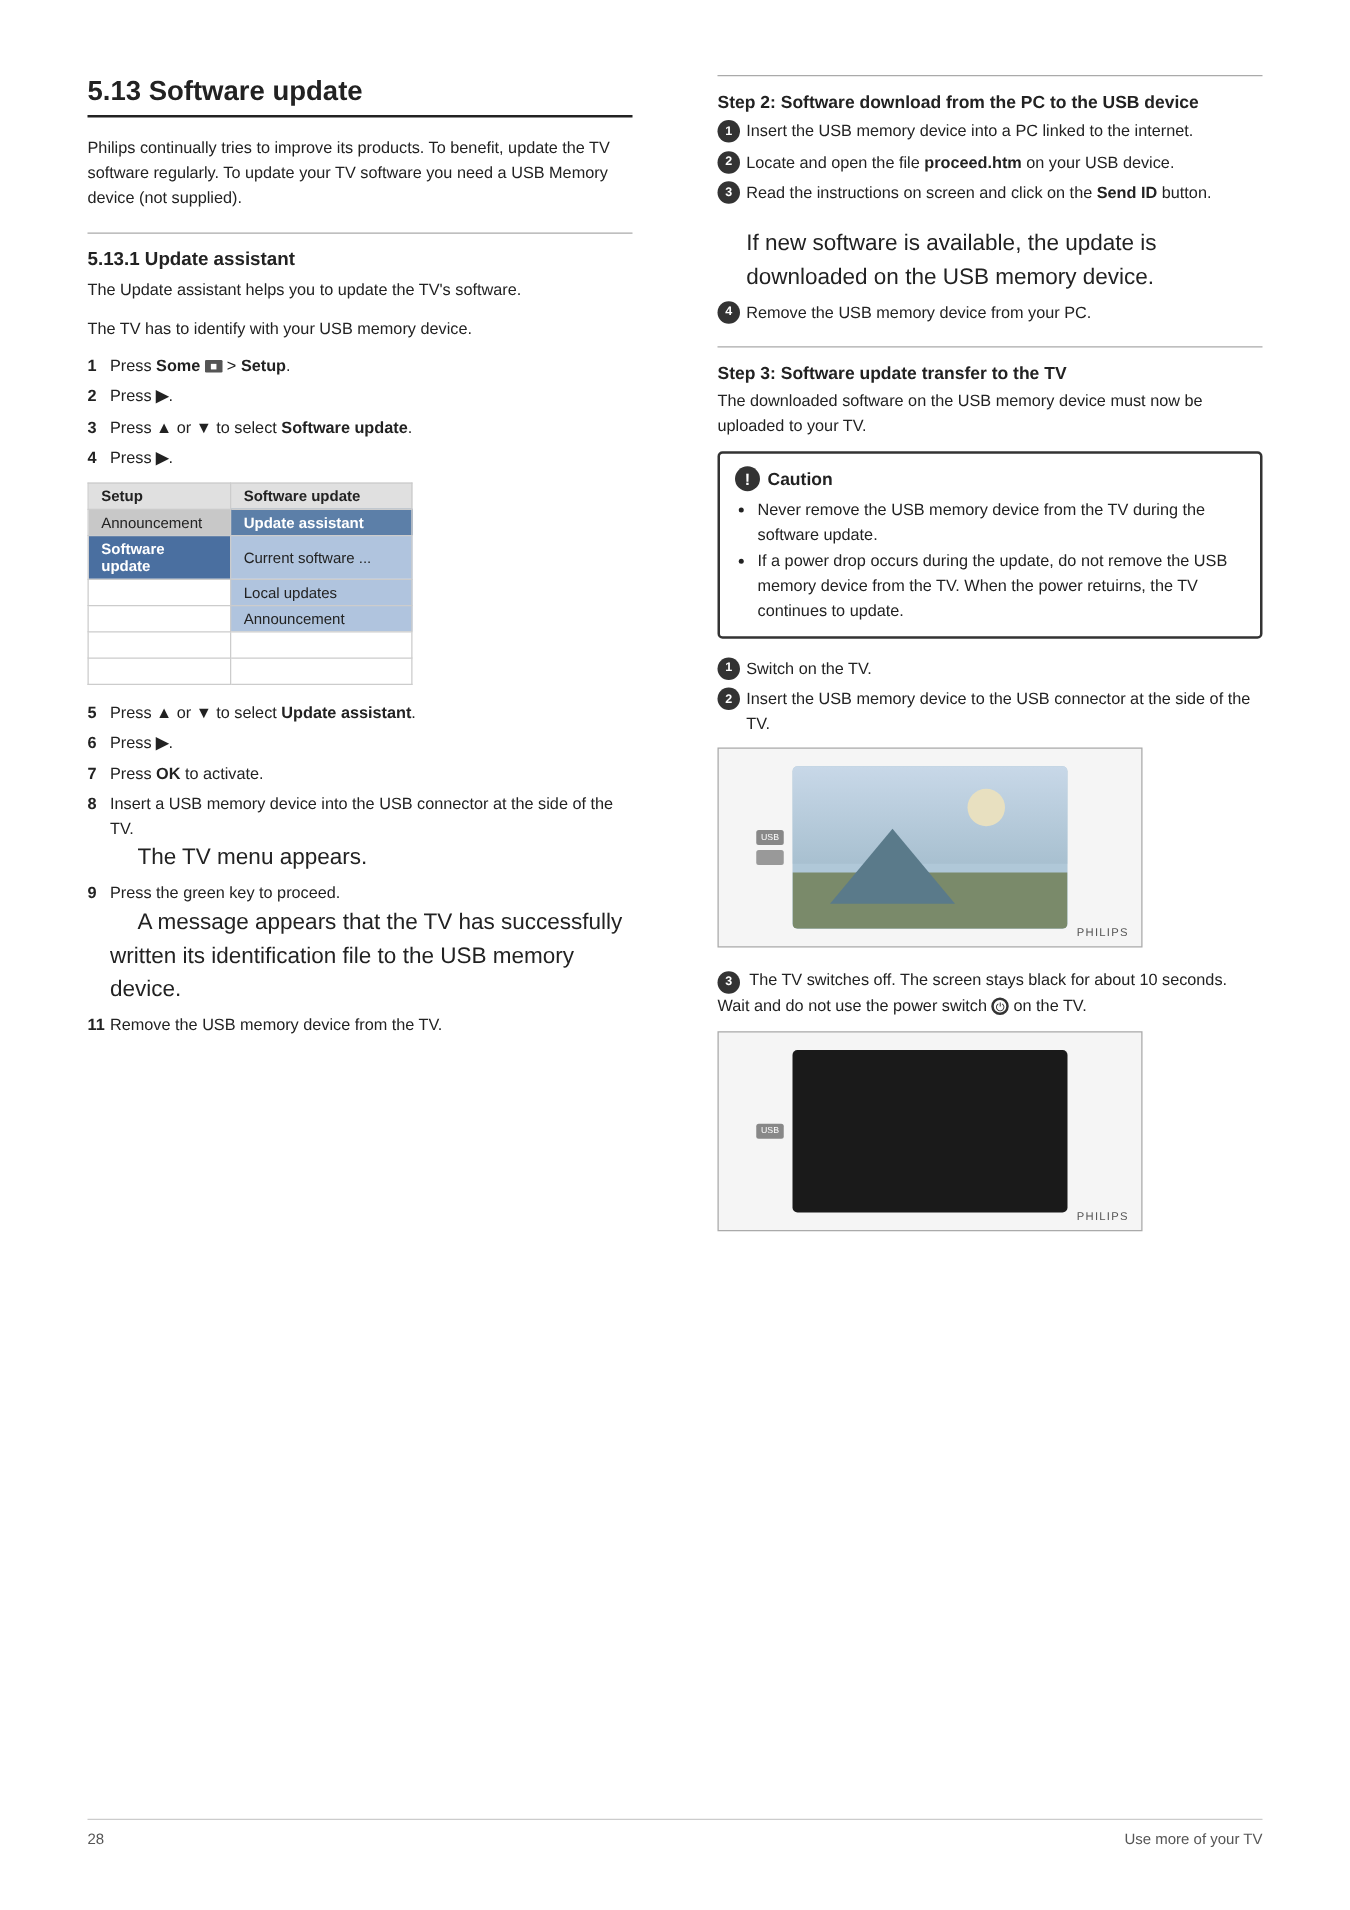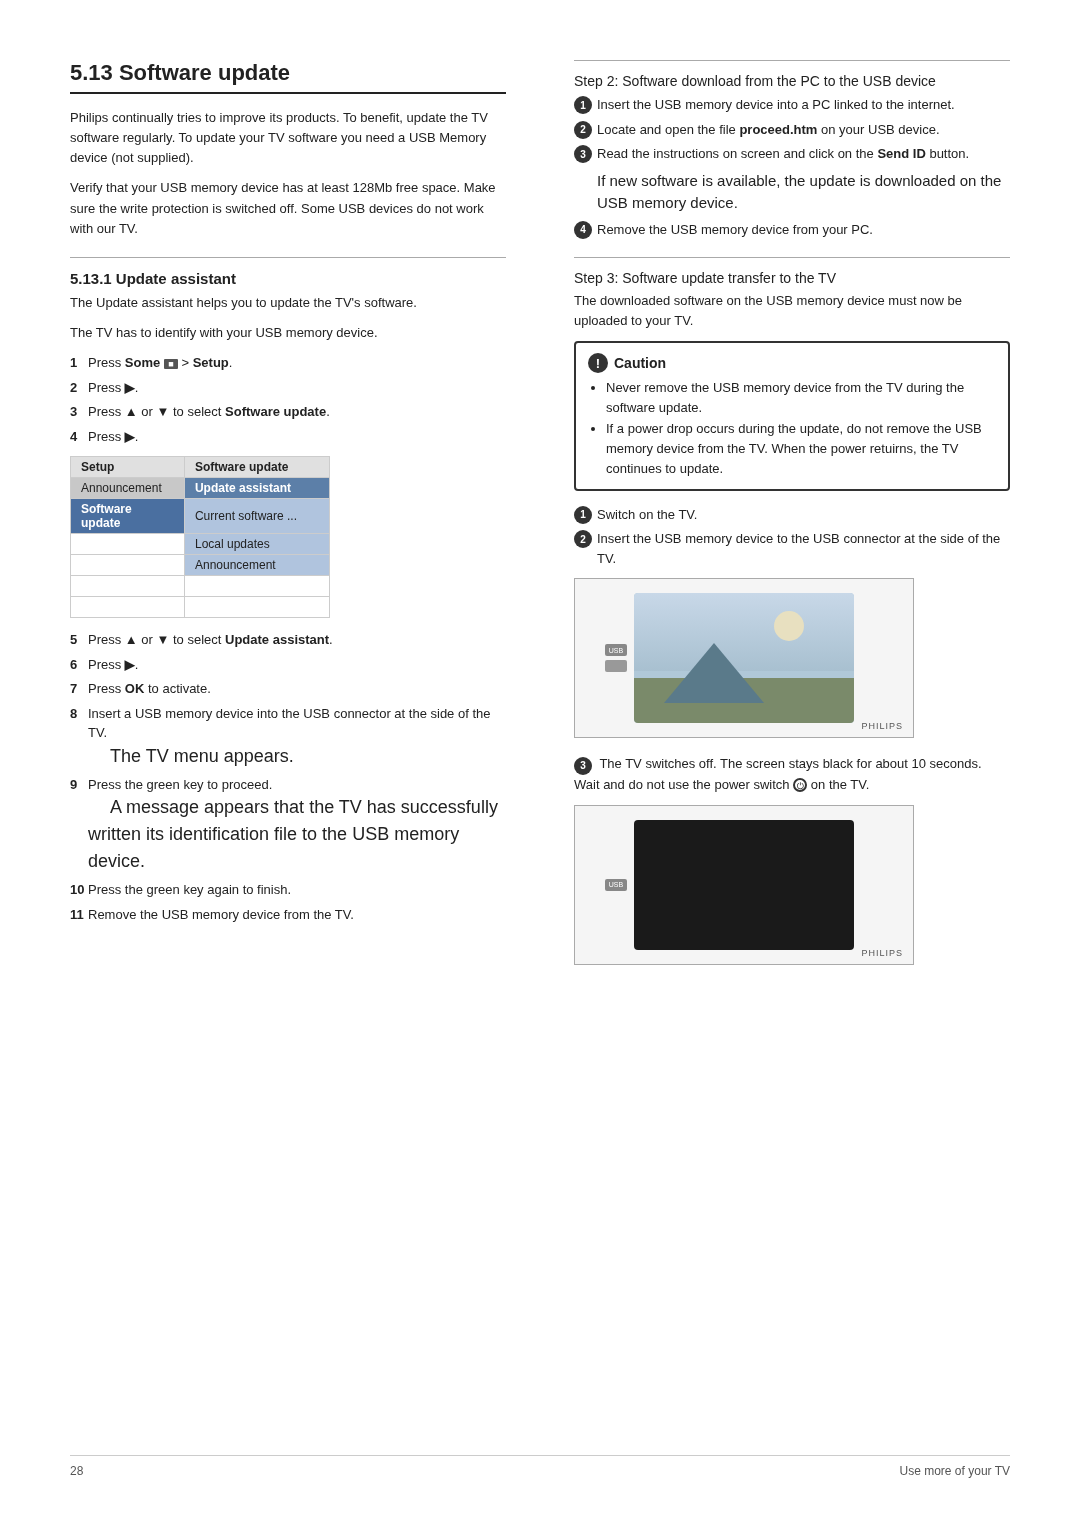--- a/index.html
+++ b/index.html
@@ -39,21 +39,21 @@
       padding-bottom: 6px;
       margin-bottom: 14px;
     }
     h2.sub-title {
       font-size: 15px;
       font-weight: bold;
       margin-bottom: 6px;
     }
     h3.step-title {
       font-size: 14px;
-      font-weight: normal;
+      font-weight: bold;
       margin-bottom: 5px;
     }
     p.body-text {
       font-size: 13px;
       line-height: 1.55;
       margin-bottom: 10px;
     }
     .numbered-list {
       list-style: none;
       padding: 0;
@@ -229,21 +229,20 @@
 <body>
 
 <div class="page">
   <div class="two-col">
 
     <div class="left-col">
 
       <h1 class="section-title">5.13  Software update</h1>
 
       <p class="body-text">Philips continually tries to improve its products. To benefit, update the TV software regularly. To update your TV software you need a USB Memory device (not supplied).</p>
-      <p class="body-text">Verify that your USB memory device has at least 128Mb free space. Make sure the write protection is switched off. Some USB devices do not work with our TV.</p>
 
       <hr class="divider">
 
       <h2 class="sub-title">5.13.1  Update assistant</h2>
       <p class="body-text">The Update assistant helps you to update the TV's software.</p>
 
       <p class="body-text">The TV has to identify with your USB memory device.</p>
 
       <ul class="numbered-list">
         <li>
@@ -318,24 +317,20 @@
           </div>
         </li>
         <li>
           <span class="list-num">9</span>
           <div class="step-item-text">
             Press the green key to proceed.<br>
             <span class="sub-indent">A message appears that the TV has successfully written its identification file to the USB memory device.</span>
           </div>
         </li>
         <li>
-          <span class="list-num">10</span>
-          <span class="step-item-text">Press the green key again to finish.</span>
-        </li>
-        <li>
           <span class="list-num">11</span>
           <span class="step-item-text">Remove the USB memory device from the TV.</span>
         </li>
       </ul>
 
     </div>
 
     <div class="right-col">
 
       <hr class="divider" style="margin-top:0;">
@@ -348,21 +343,21 @@
           <span class="step-item-text">Insert the USB memory device into a PC linked to the internet.</span>
         </li>
         <li>
           <span class="list-num-circle">2</span>
           <span class="step-item-text">Locate and open the file <b>proceed.htm</b> on your USB device.</span>
         </li>
         <li>
           <span class="list-num-circle">3</span>
           <div class="step-item-text">
             Read the instructions on screen and click on the <b>Send ID</b> button.<br>
-            <span style="display:block;margin-left:0;margin-top:6px;font-size:15px;line-height:1.5;">If new software is available, the update is downloaded on the USB memory device.</span>
+            <span style="display:block;margin-left:0;margin-top:17px;font-size:18px;line-height:1.5;">If new software is available, the update is downloaded on the USB memory device.</span>
           </div>
         </li>
         <li>
           <span class="list-num-circle">4</span>
           <span class="step-item-text">Remove the USB memory device from your PC.</span>
         </li>
       </ul>
 
       <hr class="divider">
 

